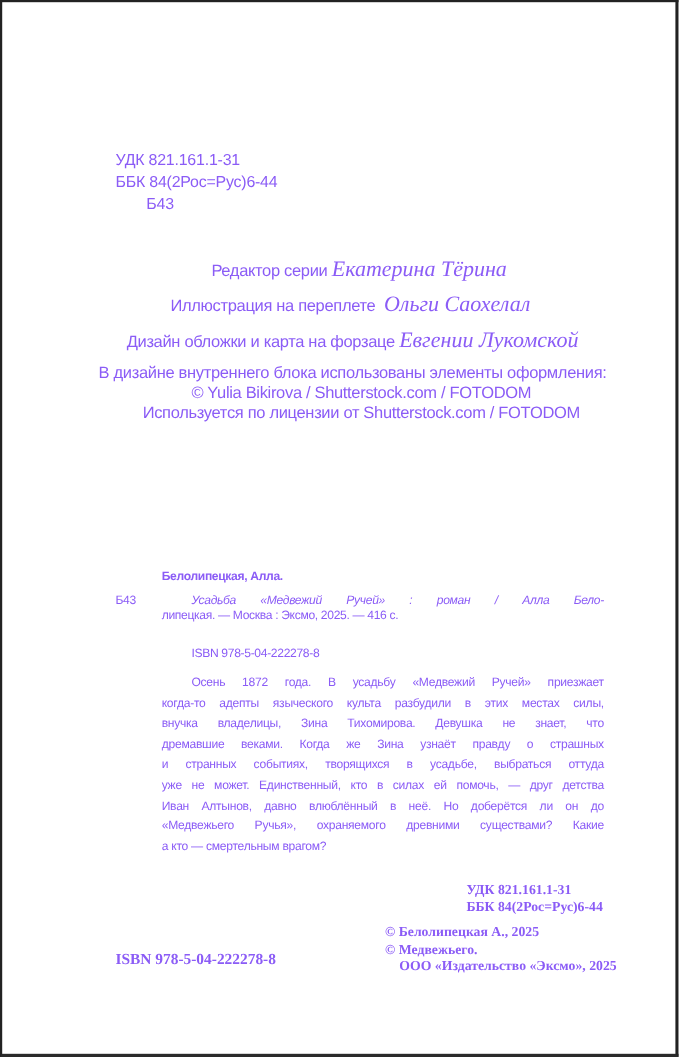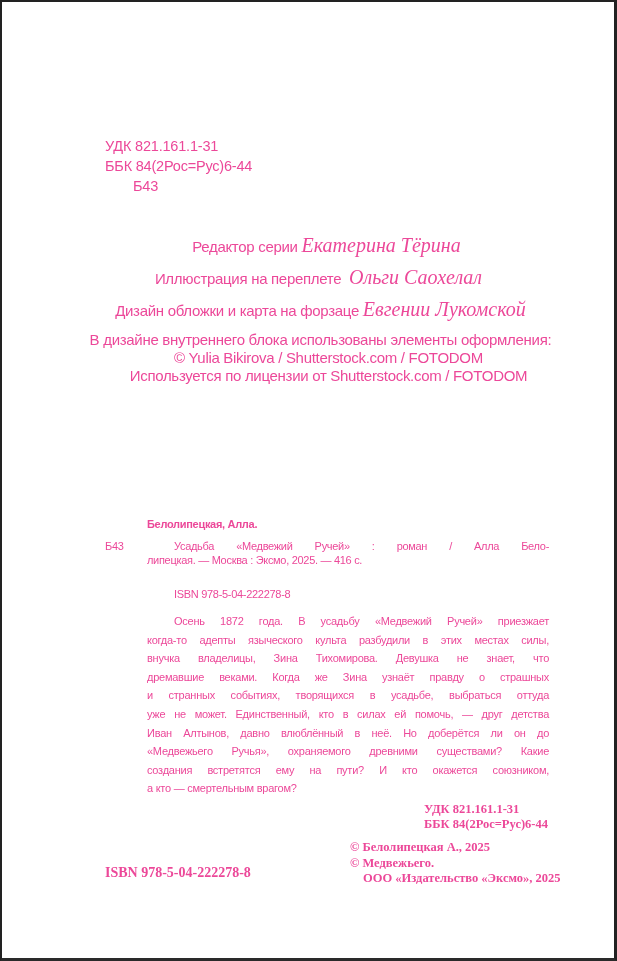--- a/index.html
+++ b/index.html
@@ -4,21 +4,21 @@
 <style>
   html, body { margin: 0; padding: 0; background: #ffffff; }
   body { width: 617px; height: 961px; position: relative; overflow: hidden; }
   .frame {
     position: absolute; left: 0; top: 0; width: 617px; height: 961px;
     box-sizing: border-box; border-top: 2px solid #222; border-left: 2px solid #222;
     border-right: 3px solid #222; border-bottom: 3px solid #2a2a2a; background: #fff;
   }
   .page {
     position: absolute; left: 0; top: 0; width: 617px; height: 961px;
-    font-family: "Liberation Serif", "DejaVu Serif", serif; color: #ec4899;
+    font-family: "Liberation Serif", "DejaVu Serif", serif; color: #8b5cf6;
   }
   .abs { position: absolute; white-space: nowrap; }
   .cls { font-family: "Liberation Sans", "DejaVu Sans", sans-serif; font-size: 14.5px; line-height: 20px; letter-spacing: -0.2px; }
   .center-line { position: absolute; left: 0; width: 617px; text-align: center; white-space: nowrap; font-family: "Liberation Sans", "DejaVu Sans", sans-serif; font-size: 15px; letter-spacing: -0.3px; }
   .center-line i { font-family: "Liberation Serif", "DejaVu Serif", serif; font-style: italic; font-size: 20px; letter-spacing: 0; }
   .body-sans { font-family: "Liberation Sans", "DejaVu Sans", sans-serif; font-size: 11px; letter-spacing: -0.3px; }
   .bold-serif { font-family: "Liberation Serif", "DejaVu Serif", serif; font-weight: bold; }
   .annot { position: absolute; left: 147px; width: 402px; font-family: "Liberation Sans", "DejaVu Sans", sans-serif; font-size: 11px; line-height: 18.6px; letter-spacing: -0.25px; text-align: justify; }
   .aline { display: block; text-align: justify; text-align-last: justify; white-space: nowrap; }
   .aline.last { text-align-last: left; }
@@ -49,35 +49,34 @@
     <i>Евгении Лукомской</i>
   </div>
 
   <div class="center-line" style="top:331px; padding-left:12px;">В дизайне внутреннего блока использованы элементы оформления:</div>
   <div class="center-line" style="top:349px; padding-left:20px;">© Yulia Bikirova / Shutterstock.com / FOTODOM</div>
   <div class="center-line" style="top:367px; padding-left:20px;">Используется по лицензии от Shutterstock.com / FOTODOM</div>
 
   <div class="abs body-sans" style="left:147px; top:518px; font-weight:bold;">Белолипецкая, Алла.</div>
   <div class="abs body-sans" style="left:105px; top:540px;">Б43</div>
   <div class="abs body-sans" style="left:147px; top:540px; width:402px;">
-    <span class="aline indent" style="padding-left:27px;">Усадьба «Медвежий Ручей» : роман / Алла Бело-</span>
+    <span class="aline indent" style="padding-left:27px;font-style:italic;">Усадьба «Медвежий Ручей» : роман / Алла Бело-</span>
     <span class="aline last" style="margin-top:2px;">липецкая. — Москва : Эксмо, 2025. — 416 с.</span>
   </div>
   <div class="abs body-sans" style="left:174px; top:588px;">ISBN 978-5-04-222278-8</div>
 
   <div class="annot" style="top:612px;">
     <span class="aline indent" style="padding-left:27px;">Осень 1872 года. В усадьбу «Медвежий Ручей» приезжает</span>
     <span class="aline">когда-то адепты языческого культа разбудили в этих местах силы,</span>
     <span class="aline">внучка владелицы, Зина Тихомирова. Девушка не знает, что</span>
     <span class="aline">дремавшие веками. Когда же Зина узнаёт правду о страшных</span>
     <span class="aline">и странных событиях, творящихся в усадьбе, выбраться оттуда</span>
     <span class="aline">уже не может. Единственный, кто в силах ей помочь, — друг детства</span>
     <span class="aline">Иван Алтынов, давно влюблённый в неё. Но доберётся ли он до</span>
     <span class="aline">«Медвежьего Ручья», охраняемого древними существами? Какие</span>
-    <span class="aline">создания встретятся ему на пути? И кто окажется союзником,</span>
     <span class="aline last">а кто — смертельным врагом?</span>
   </div>
 
   <div class="right-bold" style="left:424px; top:802px;">УДК 821.161.1-31</div>
   <div class="right-bold" style="left:424px; top:817px;">ББК 84(2Рос=Рус)6-44</div>
 
   <div class="abs bold-serif" style="left:105px; top:865px; font-size:14px;">ISBN 978-5-04-222278-8</div>
   <div class="right-bold" style="left:350px; top:840px;">© Белолипецкая А., 2025</div>
   <div class="right-bold" style="left:350px; top:856px;">© Медвежьего.</div>
   <div class="right-bold" style="left:363px; top:871px;">ООО «Издательство «Эксмо», 2025</div>

